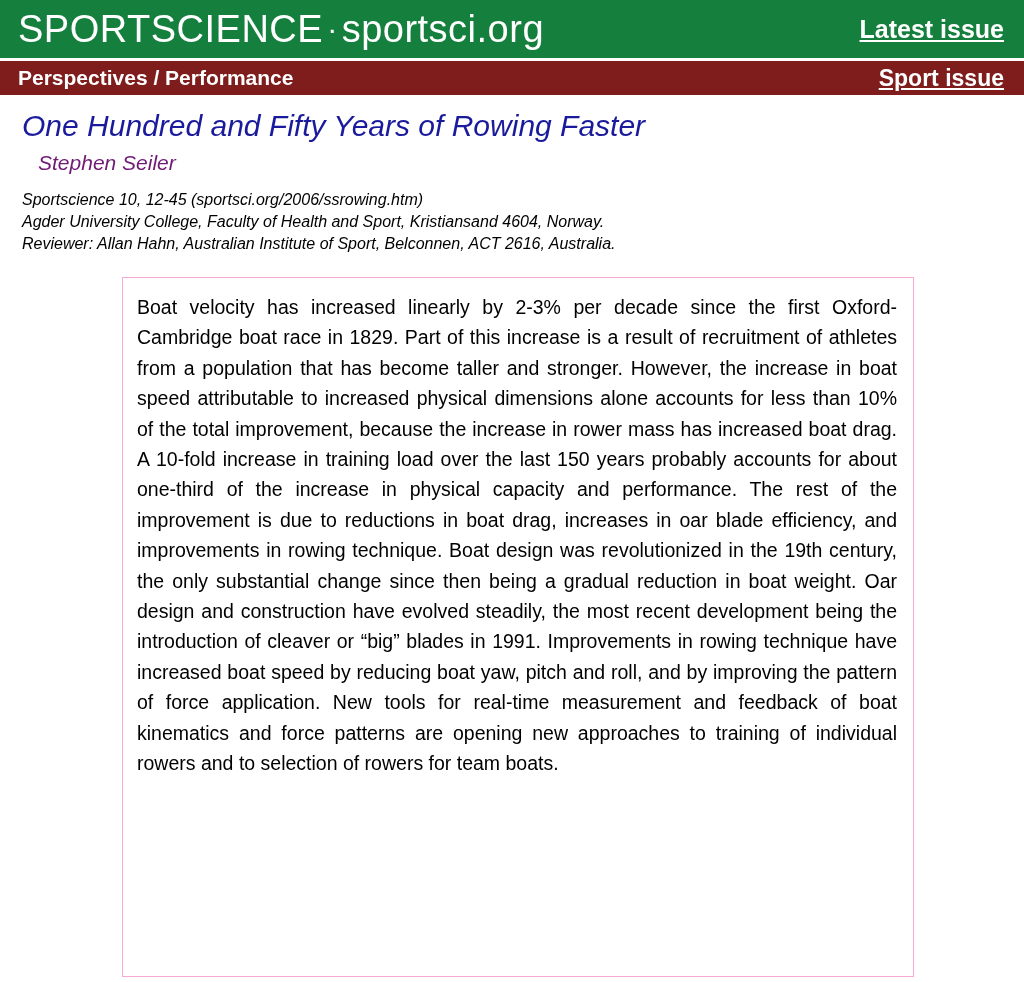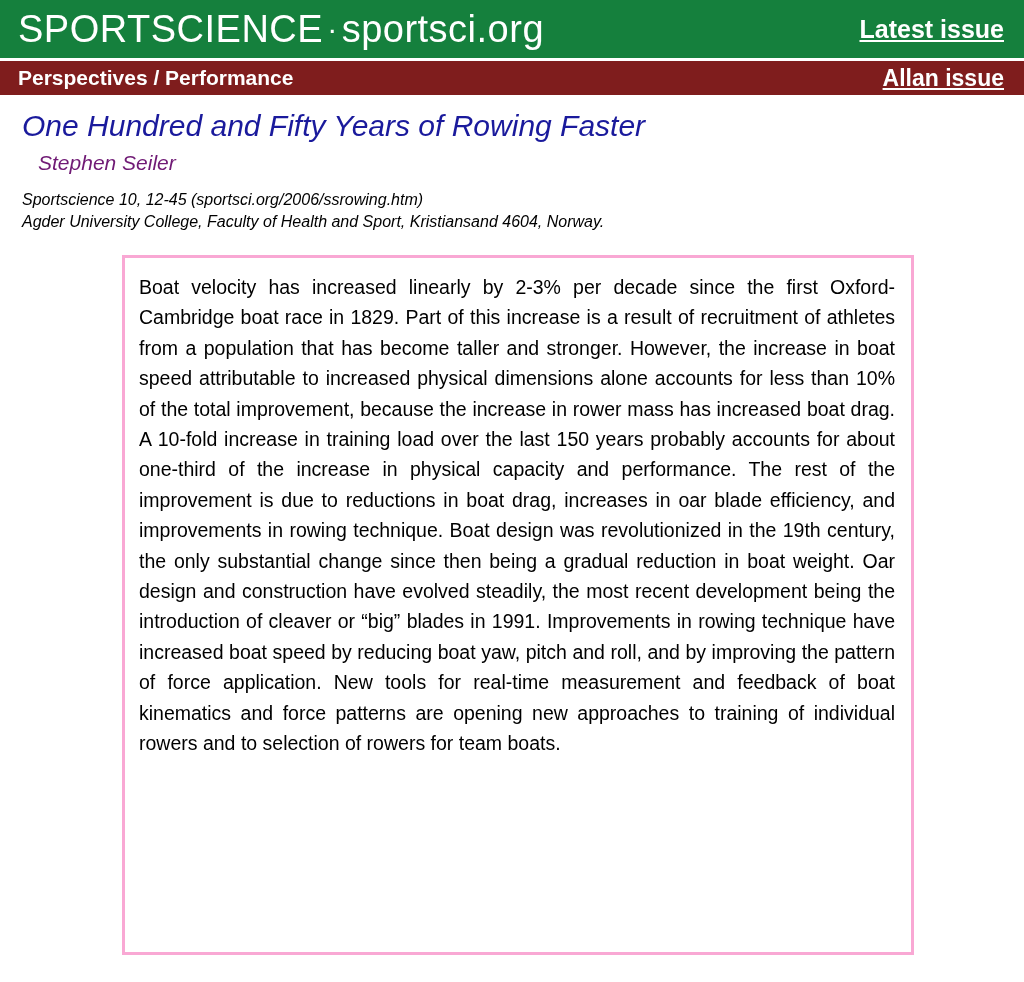--- a/index.html
+++ b/index.html
@@ -105,21 +105,21 @@
   }
 
   
   .abstract-wrap {
     margin-top: 22px;
     padding-left: 122px;
     padding-right: 110px;
     box-sizing: border-box;
   }
   .abstract-box {
-    border: 3px solid #f9a8d4;
+    border: 1px solid #f9a8d4;
     box-sizing: border-box;
     padding: 14px 16px 12px 14px;
     width: 792px;
     height: 700px;
     overflow: hidden;
   }
   .abstract-text {
     font-size: 19.5px;
     line-height: 30.4px;
     text-align: justify;
@@ -133,28 +133,29 @@
 
 <div class="page">
 
   <div class="masthead">
     <div class="masthead-title"><span>SPORTSCIENCE</span><span class="dot">·</span><span>sportsci.org</span></div>
     <div class="masthead-link">Latest issue</div>
   </div>
 
   <div class="subbar">
     <div class="subbar-label">Perspectives / Performance</div>
-    <div class="subbar-link">Allan issue</div>
+    <div class="subbar-link">Sport issue</div>
   </div>
 
   <div class="article-head">
     <h1 class="article-title">One Hundred and Fifty Years of Rowing Faster</h1>
     <div class="article-author">Stephen Seiler</div>
     <div class="meta-line">Sportscience 10, 12-45 (sportsci.org/2006/ssrowing.htm)</div>
     <div class="meta-line">Agder University College, Faculty of Health and Sport, Kristiansand 4604, Norway.</div>
+    <div class="meta-line">Reviewer: Allan Hahn, Australian Institute of Sport, Belconnen, ACT 2616, Australia.</div>
   </div>
 
   <div class="abstract-wrap">
     <div class="abstract-box">
       <p class="abstract-text">Boat velocity has increased linearly by 2-3% per decade since the first Oxford-Cambridge boat race in 1829.  Part of this increase is a result of recruitment of athletes from a population that has become taller and stronger.  However, the increase in boat speed attributable to increased physical dimensions alone accounts for less than 10% of the total improvement, because the increase in rower mass has increased boat drag.  A 10-fold increase in training load over the last 150 years probably accounts for about one-third of the increase in physical capacity and performance.  The rest of the improvement is due to reductions in boat drag, increases in oar blade efficiency, and improvements in rowing technique.   Boat design was revolutionized in the 19th century, the only substantial change since then being a gradual reduction in boat weight.  Oar design and construction have evolved steadily, the most recent development being the introduction of cleaver or “big” blades in 1991.  Improvements in rowing technique have increased boat speed by reducing boat yaw, pitch and roll, and by improving the pattern of force application. New tools for real-time measurement and feedback of boat kinematics and force patterns are opening new approaches to training of individual rowers and to selection of rowers for team boats.</p>
     </div>
   </div>
 
 </div>
 

